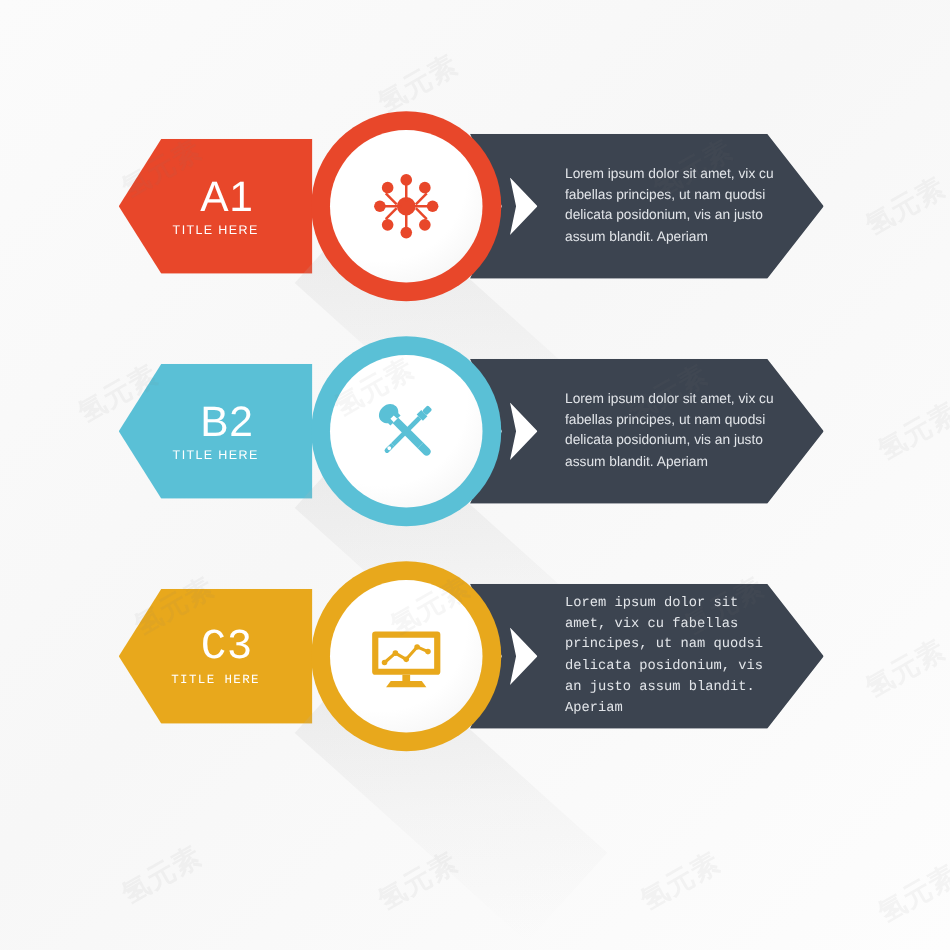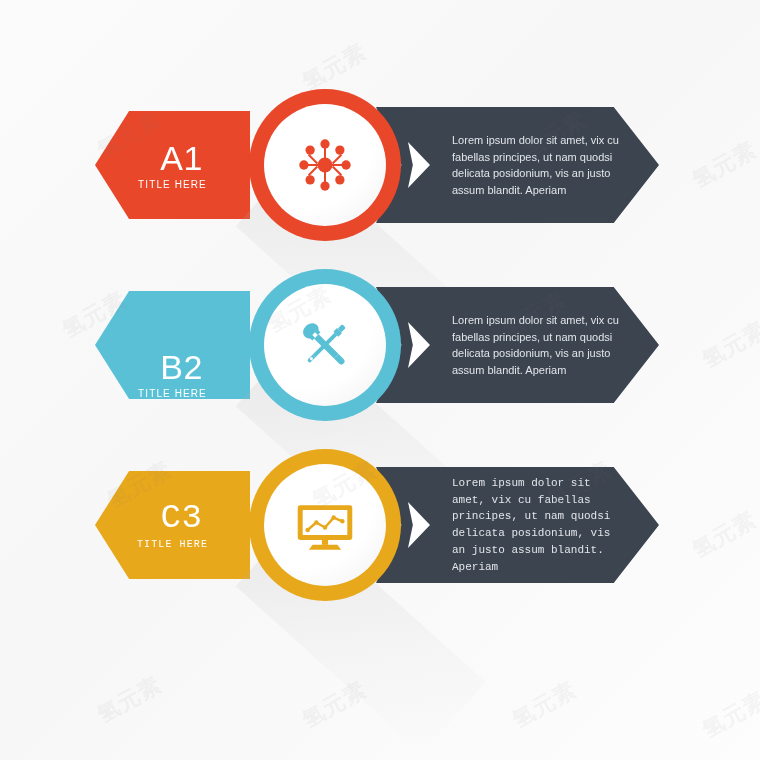--- a/index.html
+++ b/index.html
@@ -221,21 +221,21 @@
 
     <div class="panel">
       <div class="panel-chevron"></div>
       <div class="panel-text">Lorem ipsum dolor sit amet, vix cu fabellas principes, ut nam quodsi delicata posidonium, vis an justo assum blandit. Aperiam</div>
     </div>
   </div>
 
   <div class="row" id="row-1">
     <div class="long-shadow"></div>
 
-    <div class="tag" style="background:#5ac0d6;justify-content:flex-end;">
+    <div class="tag" style="background:#5ac0d6;">
       <div class="tag-code">B2</div>
       <div class="tag-sub">TITLE HERE</div>
     </div>
 
     <div class="circle-wrap">
       <div class="ring" style="background:#5ac0d6;"></div>
       <div class="inner-disc">
         <span>
           <svg class="icon-svg" width="64" height="64" viewBox="0 0 100 100">
             <g fill="#5ac0d6">

